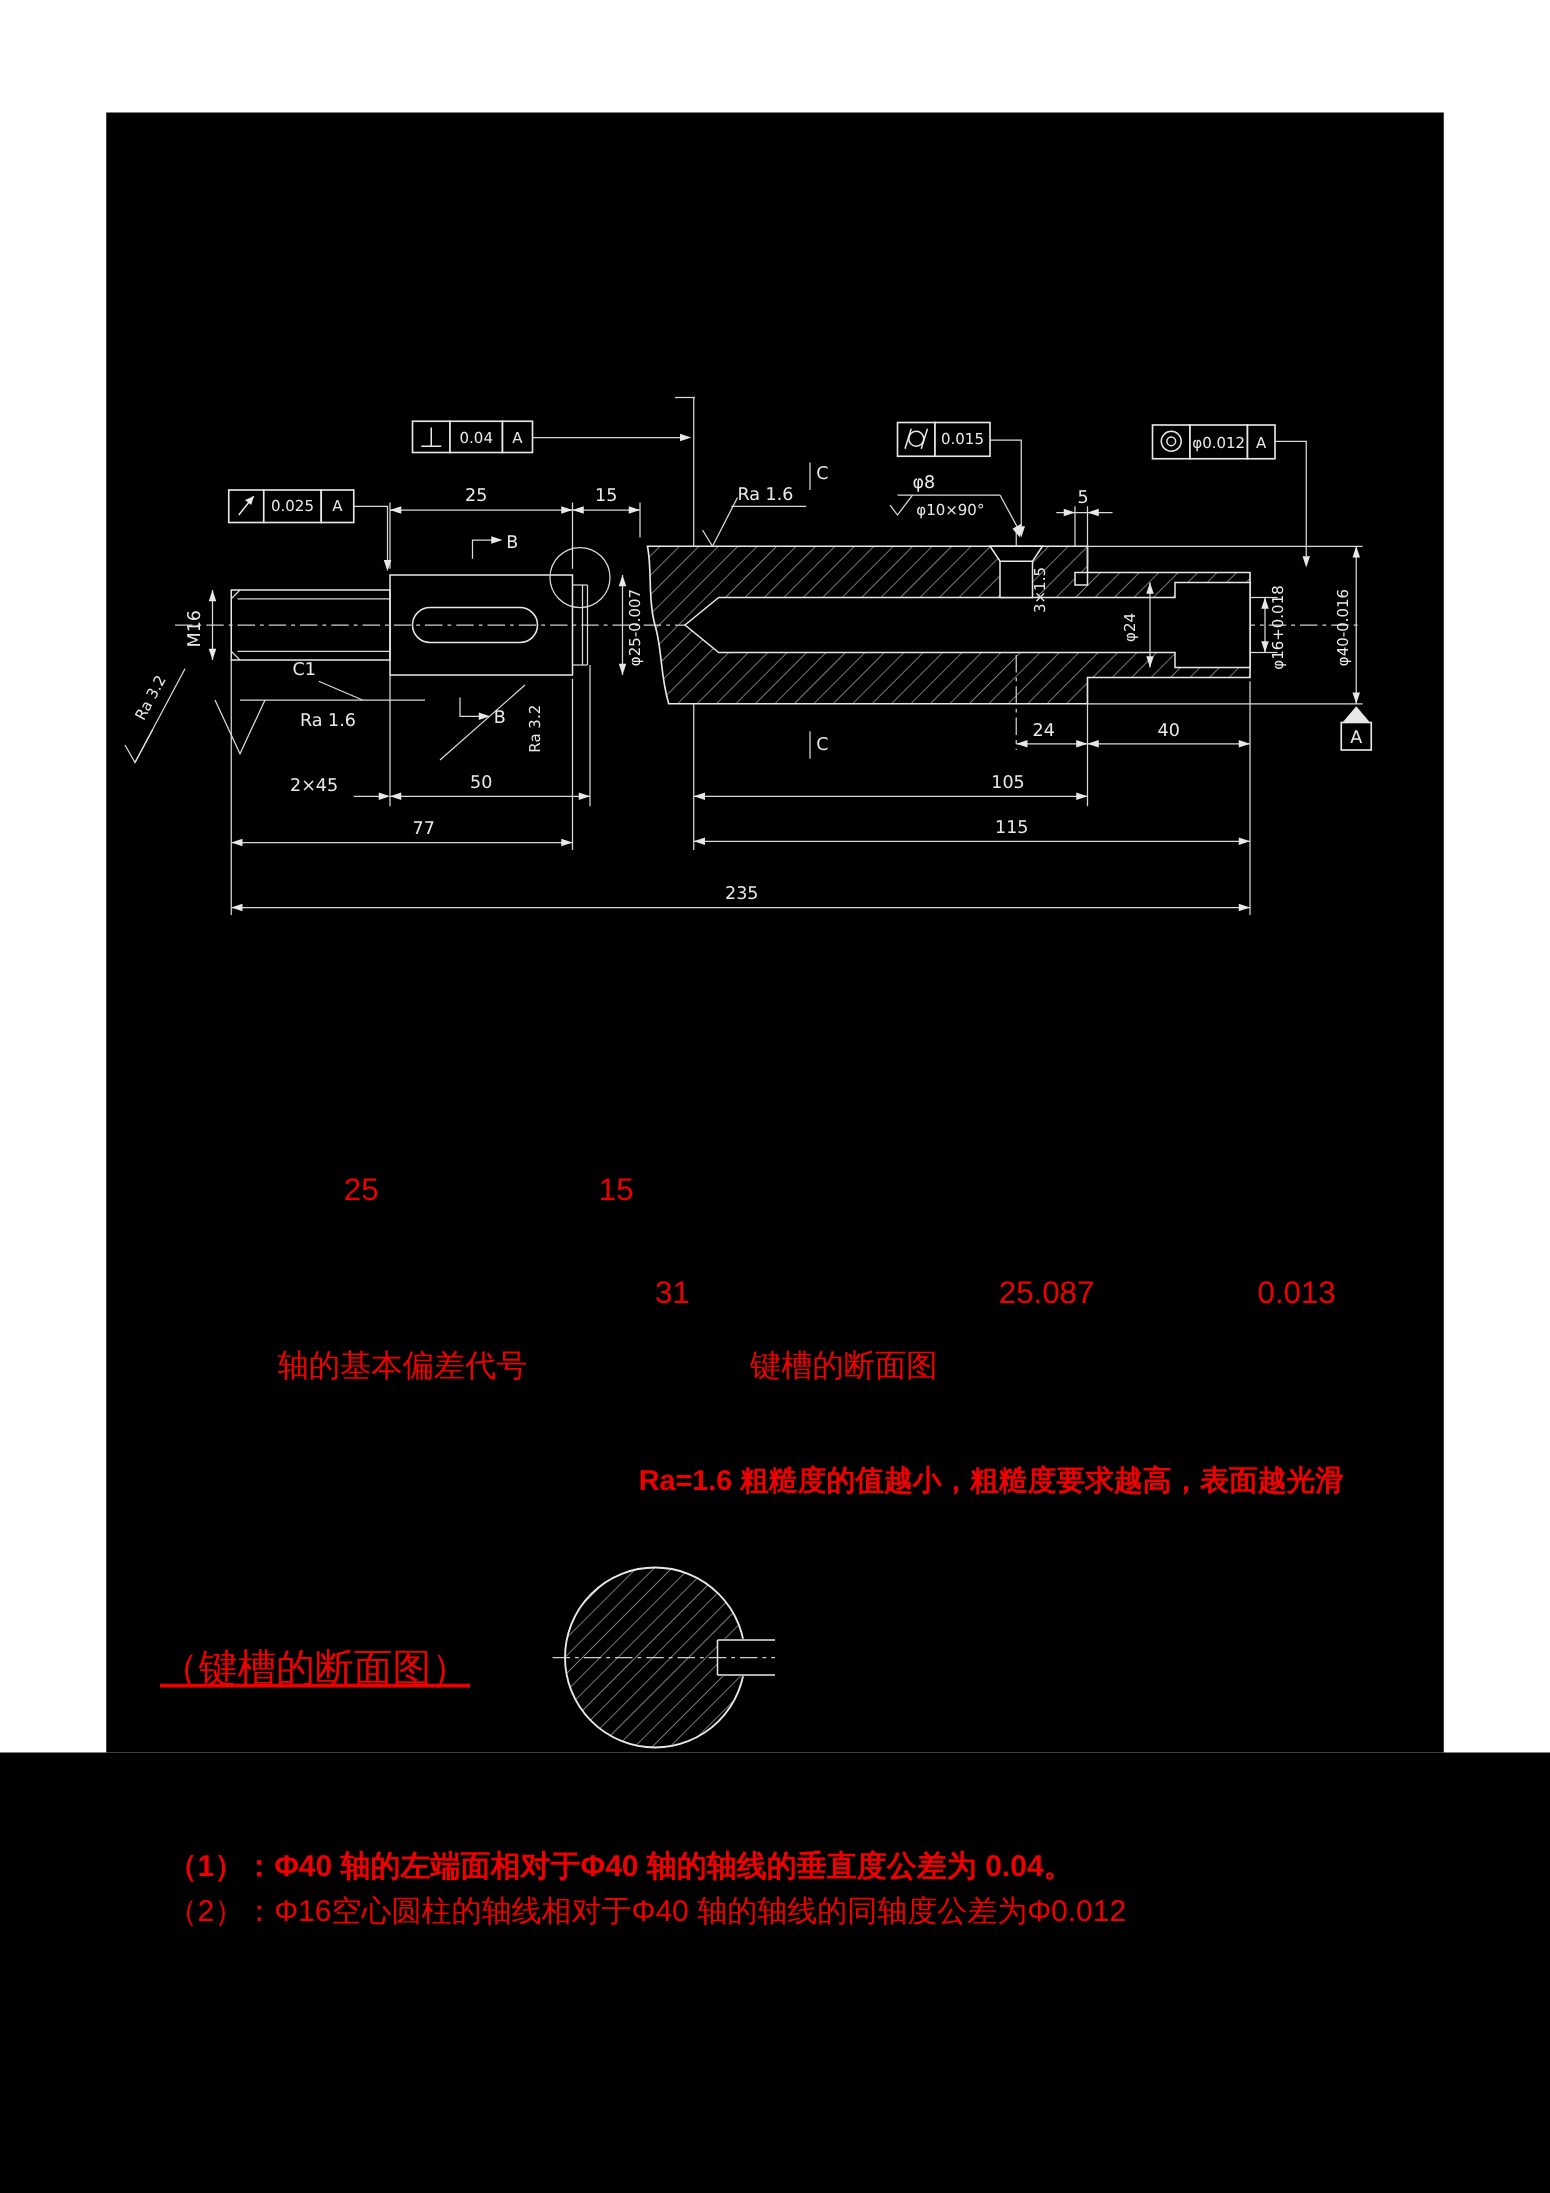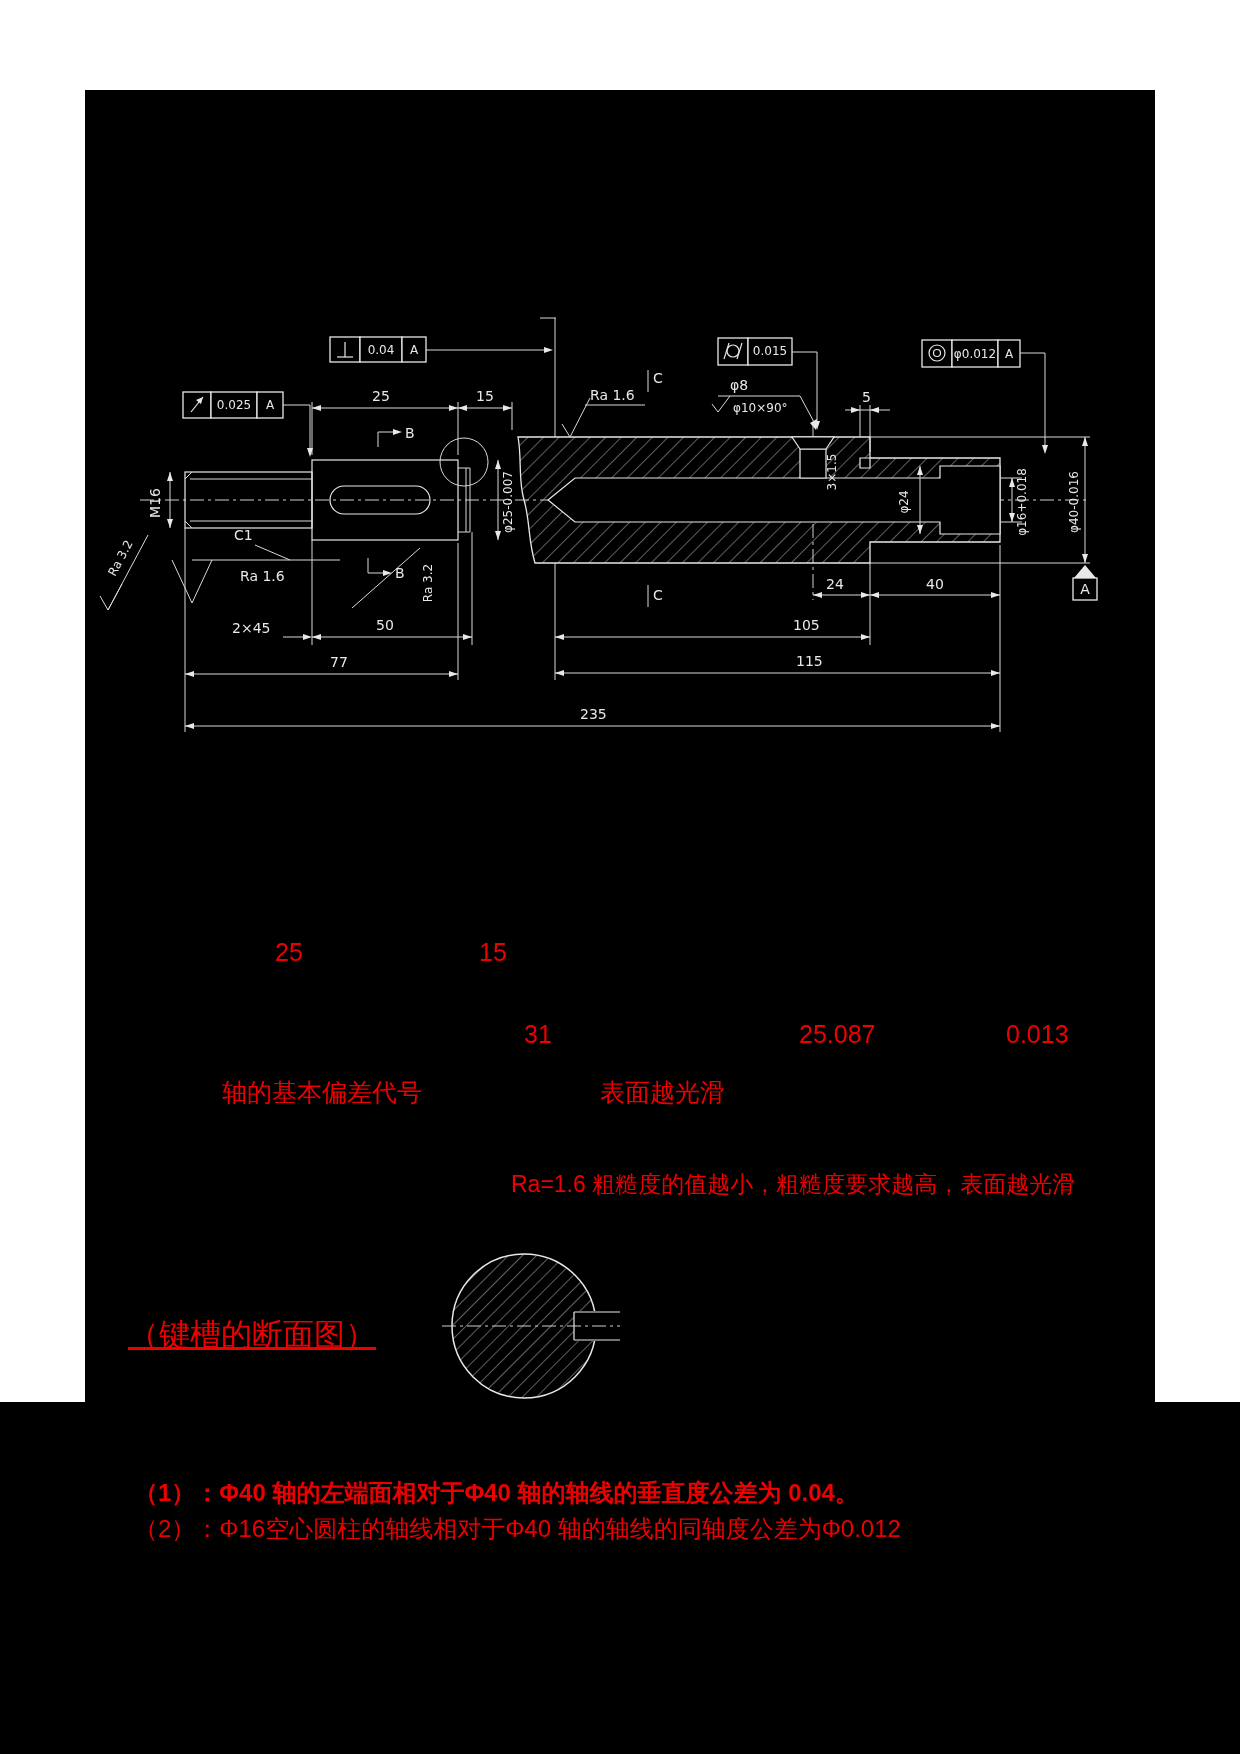--- a/index.html
+++ b/index.html
@@ -281,23 +281,23 @@
   </svg>
 
   <div class="red" style="left:275px;top:938px;font-size:25px;">25</div>
   <div class="red" style="left:479px;top:938px;font-size:25px;">15</div>
 
   <div class="red" style="left:524px;top:1020px;font-size:25px;">31</div>
   <div class="red" style="left:799px;top:1020px;font-size:25px;text-align:center;">25.087</div>
   <div class="red" style="left:1006px;top:1020px;font-size:25px;">0.013</div>
 
   <div class="red" style="left:222px;top:1076px;font-size:25px;">轴的基本偏差代号</div>
-  <div class="red" style="left:600px;top:1076px;font-size:25px;">表面越光滑</div>
-
-  <div class="red" style="left:511px;top:1169px;font-size:23px;">Ra=1.6 粗糙度的值越小，粗糙度要求越高，表面越光滑</div>
+  <div class="red" style="left:600px;top:1076px;font-size:25px;">键槽的断面图</div>
+
+  <div class="red" style="left:511px;top:1169px;font-size:23px;font-weight:bold;">Ra=1.6 粗糙度的值越小，粗糙度要求越高，表面越光滑</div>
 
   <svg style="left:424px;top:1226px;" width="200" height="200" viewBox="0 0 200 200">
     <defs>
       <pattern id="h2" width="10" height="10" patternUnits="userSpaceOnUse" patternTransform="rotate(45)">
         <line x1="0" y1="0" x2="0" y2="10" stroke="#bdbdbd" stroke-width="1"></line>
       </pattern>
     </defs>
     <circle cx="100" cy="100" r="72" fill="url(#h2)" stroke="#e8e8e8" stroke-width="1.5"></circle>
     <rect x="150" y="85" width="55" height="30" fill="#000000"></rect>
     <g>

